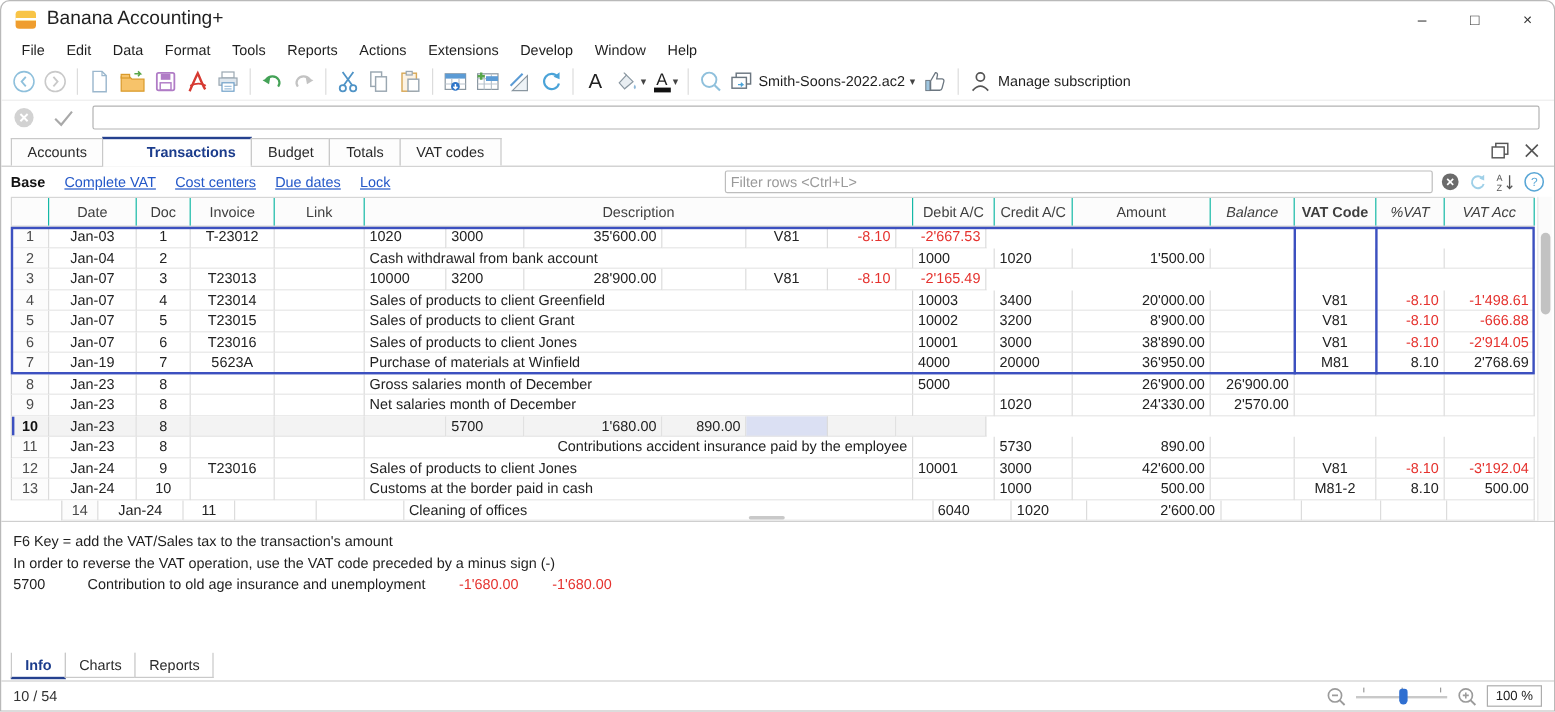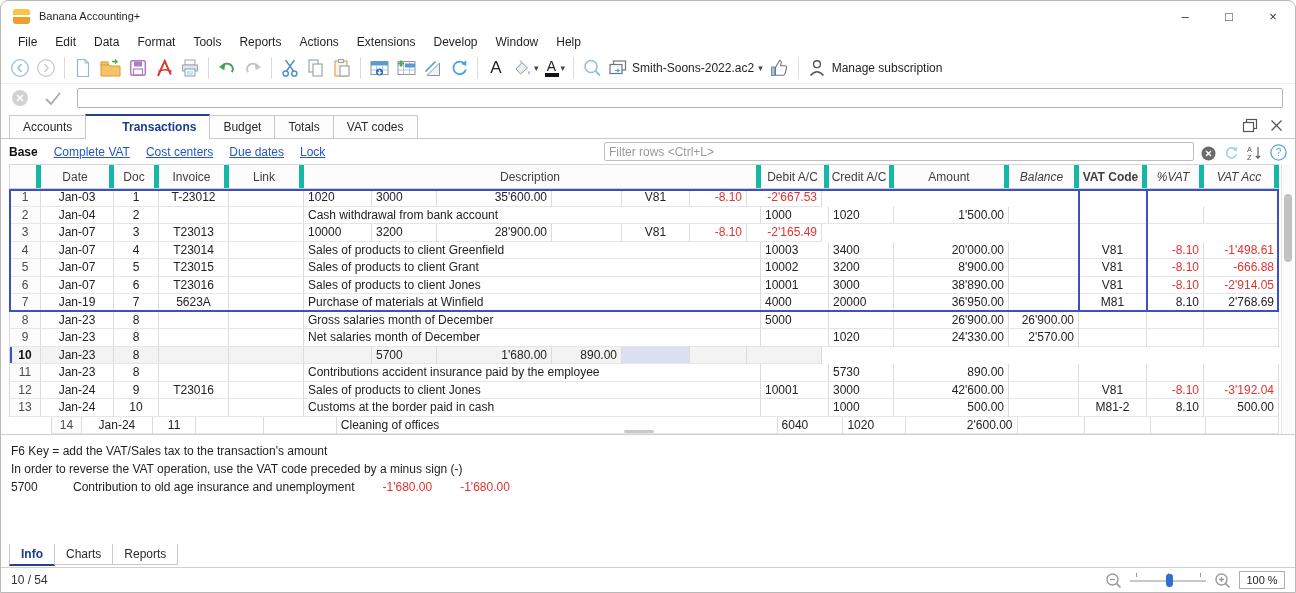--- a/index.html
+++ b/index.html
@@ -12,21 +12,21 @@
     border-radius:8px 8px 0 0;
     overflow:hidden;
     display:flex; flex-direction:column;
   }
   svg { display:block; }
 
   
   .titlebar { height:30px; display:flex; align-items:center; padding-left:12px; flex:0 0 auto; }
   .app-logo { width:17px; height:15px; border-radius:3px; background:linear-gradient(#f8c447 55%, #ef9d2e 55%); position:relative; margin-right:9px; }
   .app-logo::after { content:""; position:absolute; left:0; right:0; top:6px; height:2px; background:#fff; }
-  .title-text { font-size:11px; color:#1f1f1f; }
+  .title-text { font-size:16px; color:#1f1f1f; }
   .win-controls { margin-left:auto; display:flex; height:100%; }
   .win-btn { width:44px; display:flex; align-items:center; justify-content:center; color:#333; font-size:13px; }
 
   
   .menubar { height:22px; display:flex; align-items:center; padding-left:8px; flex:0 0 auto; }
   .menu-item { padding:2px 9px; color:#1f1f1f; }
 
   
   .toolbar { height:31px; display:flex; align-items:center; padding:0 6px; flex:0 0 auto; border-bottom:1px solid #ededed; }
   .tbtn { height:26px; min-width:26px; display:flex; align-items:center; justify-content:center; padding:0 3px; }
@@ -42,31 +42,31 @@
   
   .tabbar { height:27px; display:flex; align-items:flex-end; padding-left:8px; border-bottom:1px solid #c9c9c9; flex:0 0 auto; position:relative; }
   .tab { padding:4px 13px 4px; border:1px solid #c9c9c9; border-bottom:none; background:#fdfdfd; color:#2a2a2a; margin-right:-1px; }
   .tab.active { border-top:2px solid #25418f; background:#fff; color:#1b3c8c; font-weight:bold; margin-bottom:-1px; padding-bottom:5px;padding-left:36px; }
   .tabbar-icons { margin-left:auto; display:flex; align-items:center; gap:12px; padding:0 12px 5px 0; }
 
   
   .viewsbar { height:25px; display:flex; align-items:center; padding:0 8px; gap:1px; flex:0 0 auto; }
   .view-link { color:#2458c8; text-decoration:underline; }
   .view-link.active { color:#111; font-weight:bold; text-decoration:none; }
-  .filterwrap { margin-left:auto; display:flex; align-items:flex-end; gap:7px; }
+  .filterwrap { margin-left:auto; display:flex; align-items:center; gap:7px; }
   .filterbox { width:590px; height:19px; border:1px solid #bdbdbd; border-radius:2px; display:flex; align-items:center; padding:0 4px; }
   .filterbox input { flex:1; border:none; outline:none; font-family:"Liberation Sans",sans-serif; font-size:12px; color:#333; }
   .filterbox input::placeholder { color:#9a9a9a; }
 
   
   .tablezone { flex:0 0 auto; padding-left:8px; position:relative; }
   .tablewrap { width:1284px; position:relative; }
   .grid { width:1270px; }
   .hrow { display:flex; height:25px; border-top:1px solid #d6d6d6; border-bottom:1px solid #cfcfcf; background:#fcfcfc; }
-  .hcell { color:#3f3f3f; display:flex; align-items:center; justify-content:center; border-right:5px solid #14b8a6; overflow:hidden; white-space:nowrap; }
+  .hcell { color:#3f3f3f; display:flex; align-items:center; justify-content:center; border-right:1px solid #14b8a6; overflow:hidden; white-space:nowrap; }
   .hcell:first-child { border-left:1px solid #d6d6d6; }
   .rowsarea { position:relative; }
   .trow { display:flex; height:17.5px; }
   .cell { border-right:1px solid #dcdcdc; border-bottom:1px solid #e6e6e6; padding:0 4px; white-space:nowrap; overflow:hidden; line-height:16.5px; }
   .cell.num { background:#fcfcfc; color:#4a4a4a; text-align:center; border-left:1px solid #d6d6d6; padding:0 2px; position:relative; }
   .trow.active .cell { background:#f3f3f3; }
   .trow.active .cell.num { font-weight:bold; color:#111; }
   .trow.active .cell.num::before { content:""; position:absolute; left:0; top:0; bottom:0; width:2px; background:#3c50c0; }
   .cell.neg { color:#e5322e; }
   .al { text-align:left; } .ac { text-align:center; } .ar { text-align:right; }
@@ -514,21 +514,21 @@
             <div class="cell ac sel-cell" style="width: 68px;"></div>
             <div class="cell ar" style="width: 57px; font-style: normal;"></div>
             <div class="cell ar" style="width: 75px; font-style: normal;"></div>
           </div>
           <div class="trow">
             <div class="cell num ac" style="width: 32px;">11</div>
             <div class="cell ac" style="width: 73px;">Jan-23</div>
             <div class="cell ac" style="width: 45px;">8</div>
             <div class="cell ac" style="width: 70px;"></div>
             <div class="cell al" style="width: 75px;"></div>
-            <div class="cell al" style="width: 457px;">Contributions accident insurance paid by the employee</div>
+            <div class="cell al" style="width: 457px; text-align: right;">Contributions accident insurance paid by the employee</div>
             <div class="cell al" style="width: 68px;"></div>
             <div class="cell al" style="width: 65px;">5730</div>
             <div class="cell ar" style="width: 115px;">890.00</div>
             <div class="cell ar" style="width: 70px; font-style: normal;"></div>
             <div class="cell ac" style="width: 68px;"></div>
             <div class="cell ar" style="width: 57px; font-style: normal;"></div>
             <div class="cell ar" style="width: 75px; font-style: normal;"></div>
           </div>
           <div class="trow">
             <div class="cell num ac" style="width: 32px;">12</div>

